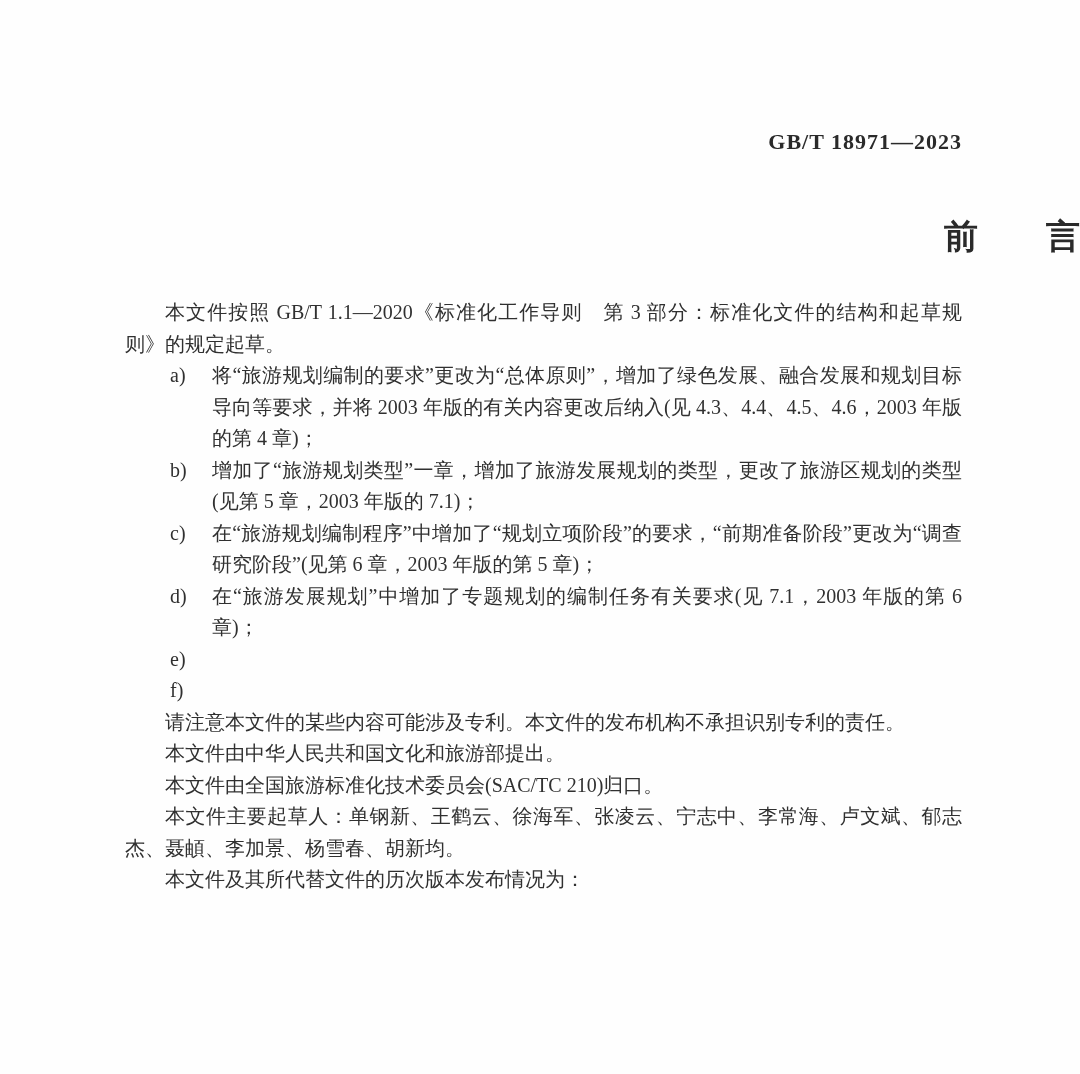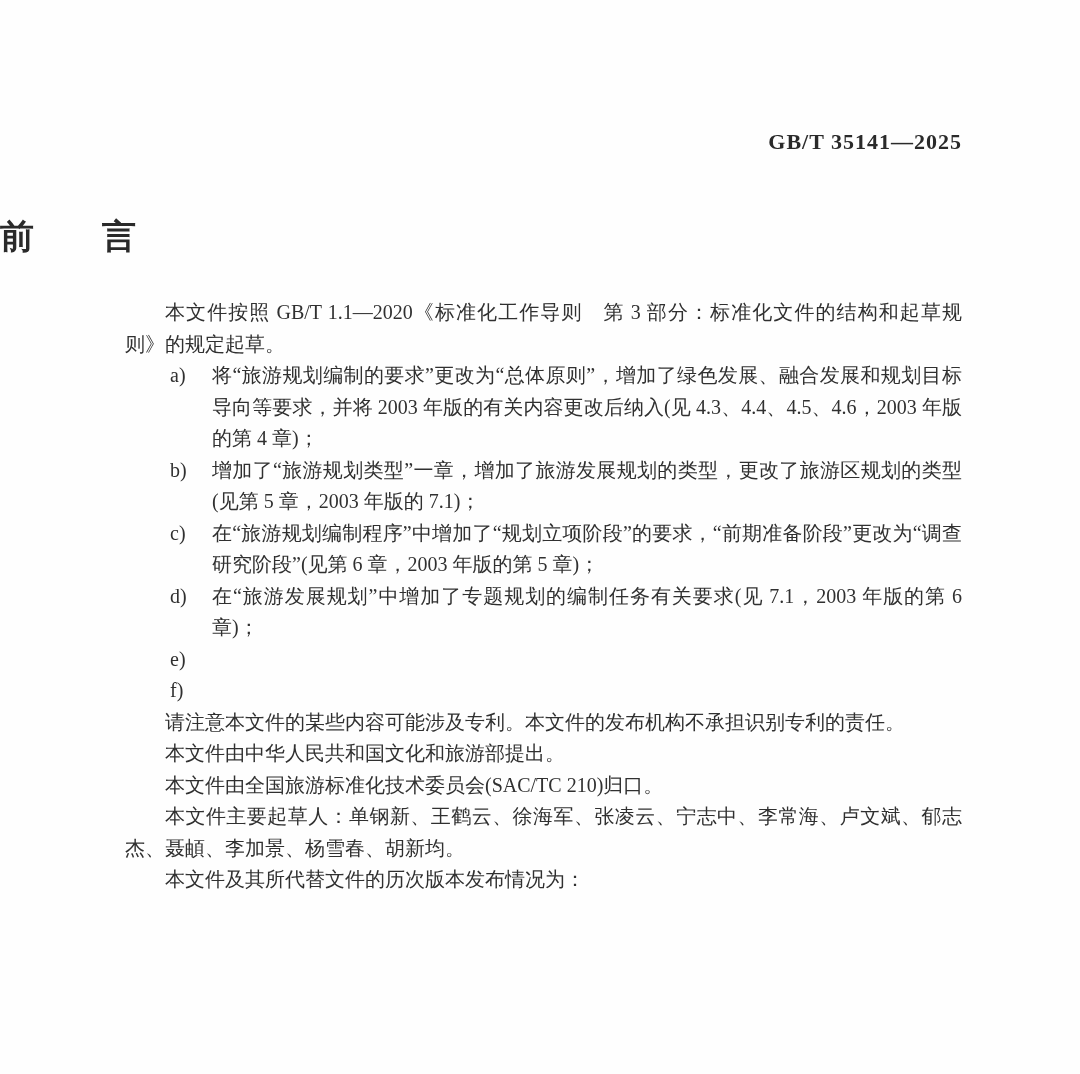--- a/index.html
+++ b/index.html
@@ -22,21 +22,21 @@
     letter-spacing: 1px;
     font-family: "Liberation Serif", "DejaVu Serif", serif;
     color: #2a2a2a;
   }
   .title {
     position: absolute;
     top: 214px;
     left: 0;
     width: 100%;
     margin: 0;
-    text-align: left;
+    text-align: right;
     font-size: 34px;
     font-weight: bold;
     font-family: "Liberation Sans", "DejaVu Sans", sans-serif;
     color: #2a2a2a;
   }
   .body {
     position: absolute;
     top: 297px;
     left: 125px;
     right: 118px;
@@ -58,21 +58,21 @@
   .change-text {
     flex: 1;
     text-align: justify;
   }
 </style>
 </head>
 <body>
 
 <div class="page">
 
-  <div class="doc-code">GB/T 35141—2025</div>
+  <div class="doc-code">GB/T 18971—2023</div>
 
   <h1 class="title">前　　言</h1>
 
   <div class="body">
 
     <p class="para">本文件按照 GB/T 1.1—2020《标准化工作导则　第 3 部分：标准化文件的结构和起草规则》的规定起草。</p>
 
     <div class="change">
       <span class="change-label">a)</span>
       <span class="change-text">将“旅游规划编制的要求”更改为“总体原则”，增加了绿色发展、融合发展和规划目标导向等要求，并将 2003 年版的有关内容更改后纳入(见 4.3、4.4、4.5、4.6，2003 年版的第 4 章)；</span>

